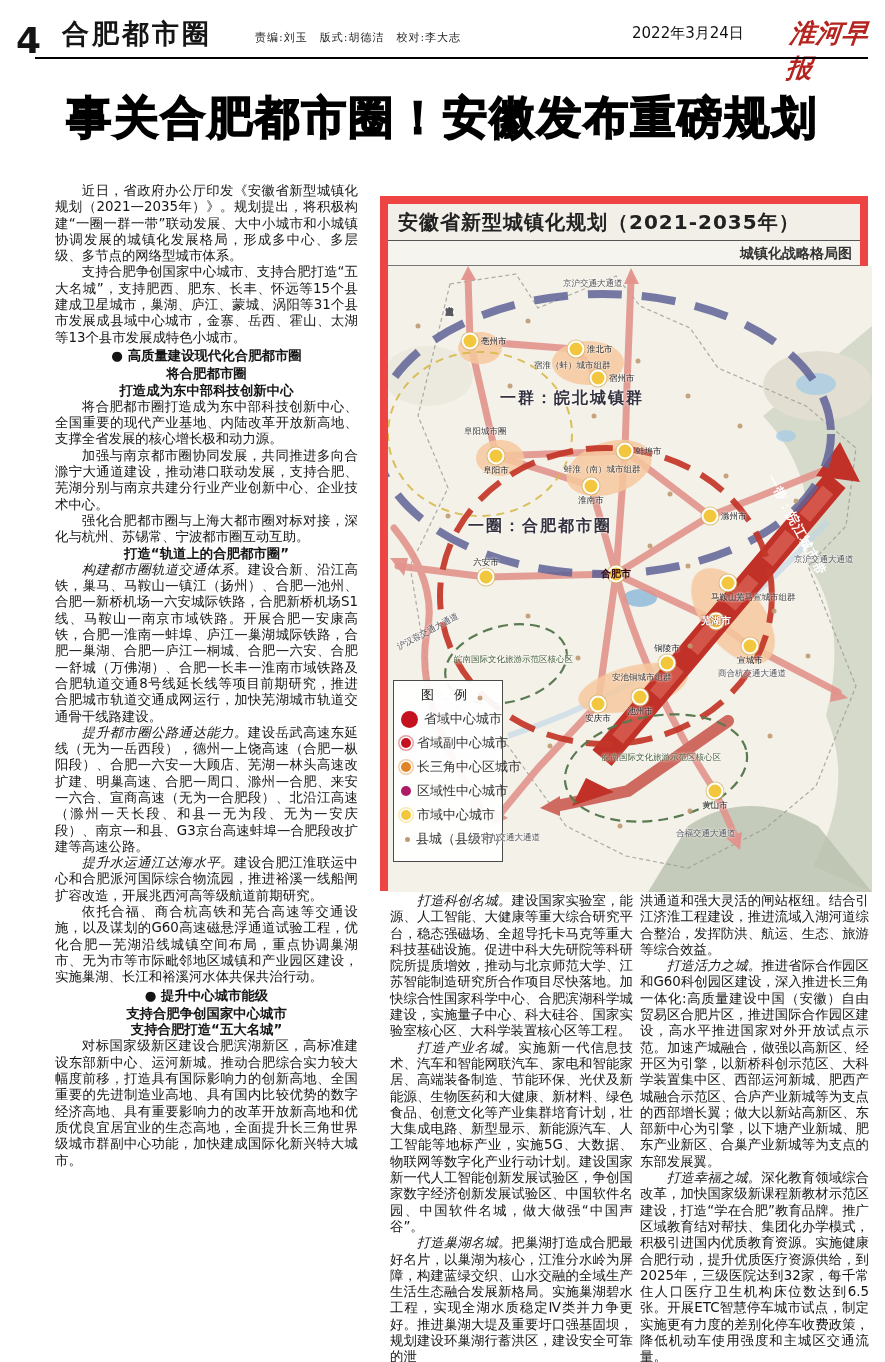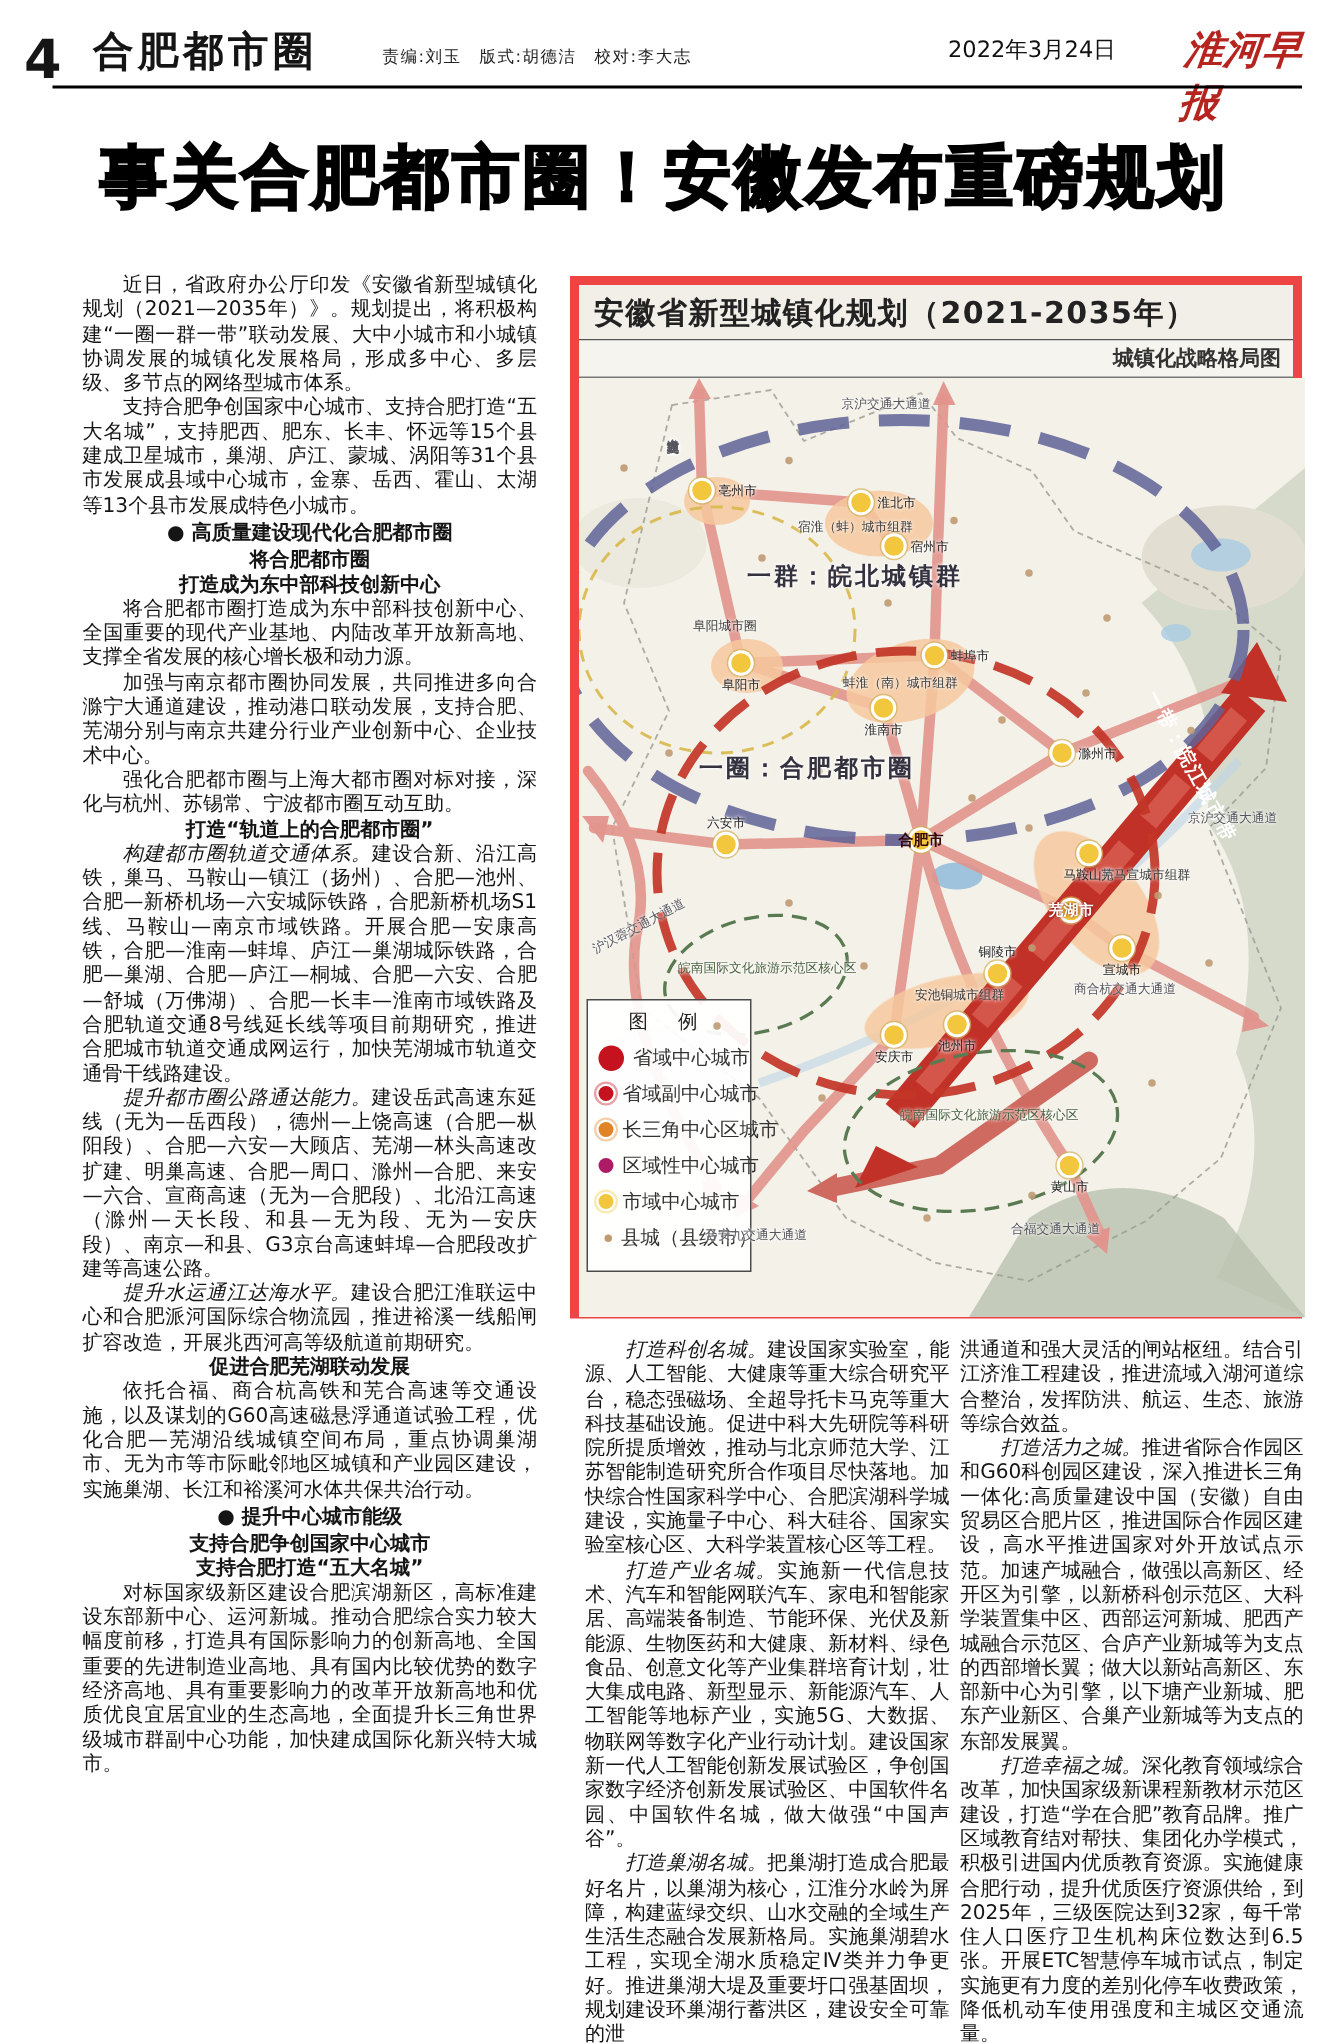--- a/index.html
+++ b/index.html
@@ -26,22 +26,22 @@
   #col-left{left:55px;top:183px;width:303px;}
   #col-mid{left:390px;top:893px;width:243px;}
   #col-right{left:640px;top:893px;width:229px;}
   .para{margin:0;text-align:justify;text-indent:2em;font-size:13.4px;line-height:16.3px;
     font-family:"DejaVu Sans","Liberation Sans",sans-serif;}
   .para.h{ text-align:center;text-indent:0;font-weight:700;}
   .para.bullet{text-align:center;text-indent:0;font-weight:700;margin:2px 0;}
   .para.cont{text-indent:0;}
   .lead{font-style:italic;}
   
-  .map-box{position:absolute;left:380px;top:184px;width:488px;height:695px;
-    border:6px solid #ef4444;background:#fbfaf6;box-sizing:border-box;}
+  .map-box{position:absolute;left:380px;top:196px;width:488px;height:695px;
+    border:8px solid #ef4444;background:#fbfaf6;box-sizing:border-box;}
   .map-title{height:36px;line-height:36px;padding-left:10px;font-size:20px;font-weight:700;
     letter-spacing:1px;border-bottom:1.5px solid #555;color:#222;background:#f1efe8;}
   .map-subtitle{height:24px;line-height:24px;text-align:right;padding-right:8px;font-size:14px;
     font-weight:700;color:#333;border-bottom:1px solid #777;background:#f6f4ee;}
   .map-canvas{position:relative;width:484px;height:626px;overflow:hidden;background:#f4f1e9;}
   .map-canvas svg{position:absolute;left:0;top:0;}
   
   .city{position:absolute;border-radius:50%;transform:translate(-50%,-50%);}
   .city.provincial{width:40px;height:40px;background:#c5121f;box-shadow:0 0 0 2px rgba(255,255,255,.6);}
   .city.subcenter{width:21px;height:21px;background:#c5121f;box-shadow:0 0 0 2px #fff,0 0 0 4px #e2948c;}
@@ -87,21 +87,20 @@
     <p class="para bullet">●  高质量建设现代化合肥都市圈</p>
     <p class="para h">将合肥都市圈</p>
     <p class="para h">打造成为东中部科技创新中心</p>
     <p class="para p">将合肥都市圈打造成为东中部科技创新中心、全国重要的现代产业基地、内陆改革开放新高地、支撑全省发展的核心增长极和动力源。</p>
     <p class="para p">加强与南京都市圈协同发展，共同推进多向合滁宁大通道建设，推动港口联动发展，支持合肥、芜湖分别与南京共建分行业产业创新中心、企业技术中心。</p>
     <p class="para p">强化合肥都市圈与上海大都市圈对标对接，深化与杭州、苏锡常、宁波都市圈互动互助。</p>
     <p class="para h">打造“轨道上的合肥都市圈”</p>
     <p class="para p"><span class="lead">构建都市圈轨道交通体系。</span>建设合新、沿江高铁，巢马、马鞍山—镇江（扬州）、合肥—池州、合肥—新桥机场—六安城际铁路，合肥新桥机场S1线、马鞍山—南京市域铁路。开展合肥—安康高铁，合肥—淮南—蚌埠、庐江—巢湖城际铁路，合肥—巢湖、合肥—庐江—桐城、合肥—六安、合肥—舒城（万佛湖）、合肥—长丰—淮南市域铁路及合肥轨道交通8号线延长线等项目前期研究，推进合肥城市轨道交通成网运行，加快芜湖城市轨道交通骨干线路建设。</p>
     <p class="para p"><span class="lead">提升都市圈公路通达能力。</span>建设岳武高速东延线（无为—岳西段），德州—上饶高速（合肥—枞阳段）、合肥—六安—大顾店、芜湖—林头高速改扩建、明巢高速、合肥—周口、滁州—合肥、来安—六合、宣商高速（无为—合肥段）、北沿江高速（滁州—天长段、和县—无为段、无为—安庆段）、南京—和县、G3京台高速蚌埠—合肥段改扩建等高速公路。</p>
     <p class="para p"><span class="lead">提升水运通江达海水平。</span>建设合肥江淮联运中心和合肥派河国际综合物流园，推进裕溪一线船闸扩容改造，开展兆西河高等级航道前期研究。</p>
-    <p class="para h">促进合肥芜湖联动发展</p>
     <p class="para p">依托合福、商合杭高铁和芜合高速等交通设施，以及谋划的G60高速磁悬浮通道试验工程，优化合肥—芜湖沿线城镇空间布局，重点协调巢湖市、无为市等市际毗邻地区城镇和产业园区建设，实施巢湖、长江和裕溪河水体共保共治行动。</p>
     <p class="para bullet">●  提升中心城市能级</p>
     <p class="para h">支持合肥争创国家中心城市</p>
     <p class="para h">支持合肥打造“五大名城”</p>
     <p class="para p">对标国家级新区建设合肥滨湖新区，高标准建设东部新中心、运河新城。推动合肥综合实力较大幅度前移，打造具有国际影响力的创新高地、全国重要的先进制造业高地、具有国内比较优势的数字经济高地、具有重要影响力的改革开放新高地和优质优良宜居宜业的生态高地，全面提升长三角世界级城市群副中心功能，加快建成国际化新兴特大城市。</p>
   </div>
 <div class="col" id="col-mid">
     <p class="para p"><span class="lead">打造科创名城。</span>建设国家实验室，能源、人工智能、大健康等重大综合研究平台，稳态强磁场、全超导托卡马克等重大科技基础设施。促进中科大先研院等科研院所提质增效，推动与北京师范大学、江苏智能制造研究所合作项目尽快落地。加快综合性国家科学中心、合肥滨湖科学城建设，实施量子中心、科大硅谷、国家实验室核心区、大科学装置核心区等工程。</p>
     <p class="para p"><span class="lead">打造产业名城。</span>实施新一代信息技术、汽车和智能网联汽车、家电和智能家居、高端装备制造、节能环保、光伏及新能源、生物医药和大健康、新材料、绿色食品、创意文化等产业集群培育计划，壮大集成电路、新型显示、新能源汽车、人工智能等地标产业，实施5G、大数据、物联网等数字化产业行动计划。建设国家新一代人工智能创新发展试验区，争创国家数字经济创新发展试验区、中国软件名园、中国软件名城，做大做强“中国声谷”。</p>
     <p class="para p"><span class="lead">打造巢湖名城。</span>把巢湖打造成合肥最好名片，以巢湖为核心，江淮分水岭为屏障，构建蓝绿交织、山水交融的全域生产生活生态融合发展新格局。实施巢湖碧水工程，实现全湖水质稳定Ⅳ类并力争更好。推进巢湖大堤及重要圩口强基固坝，规划建设环巢湖行蓄洪区，建设安全可靠的泄</p>

